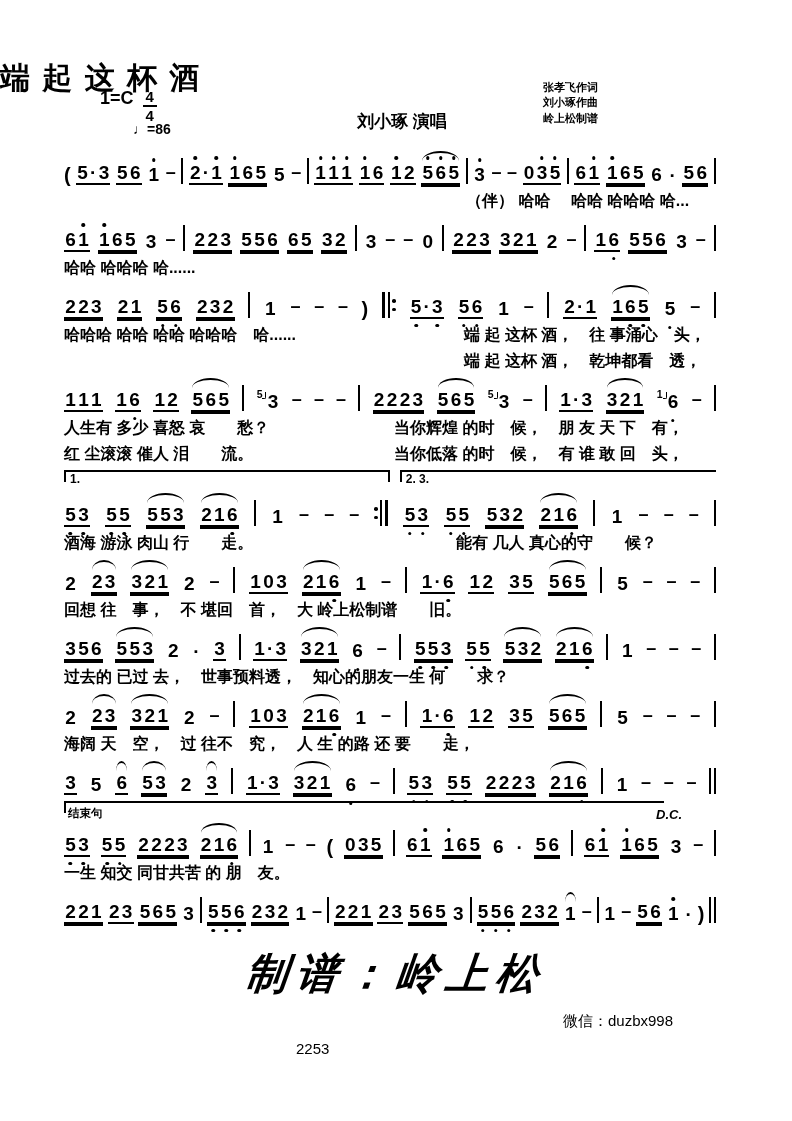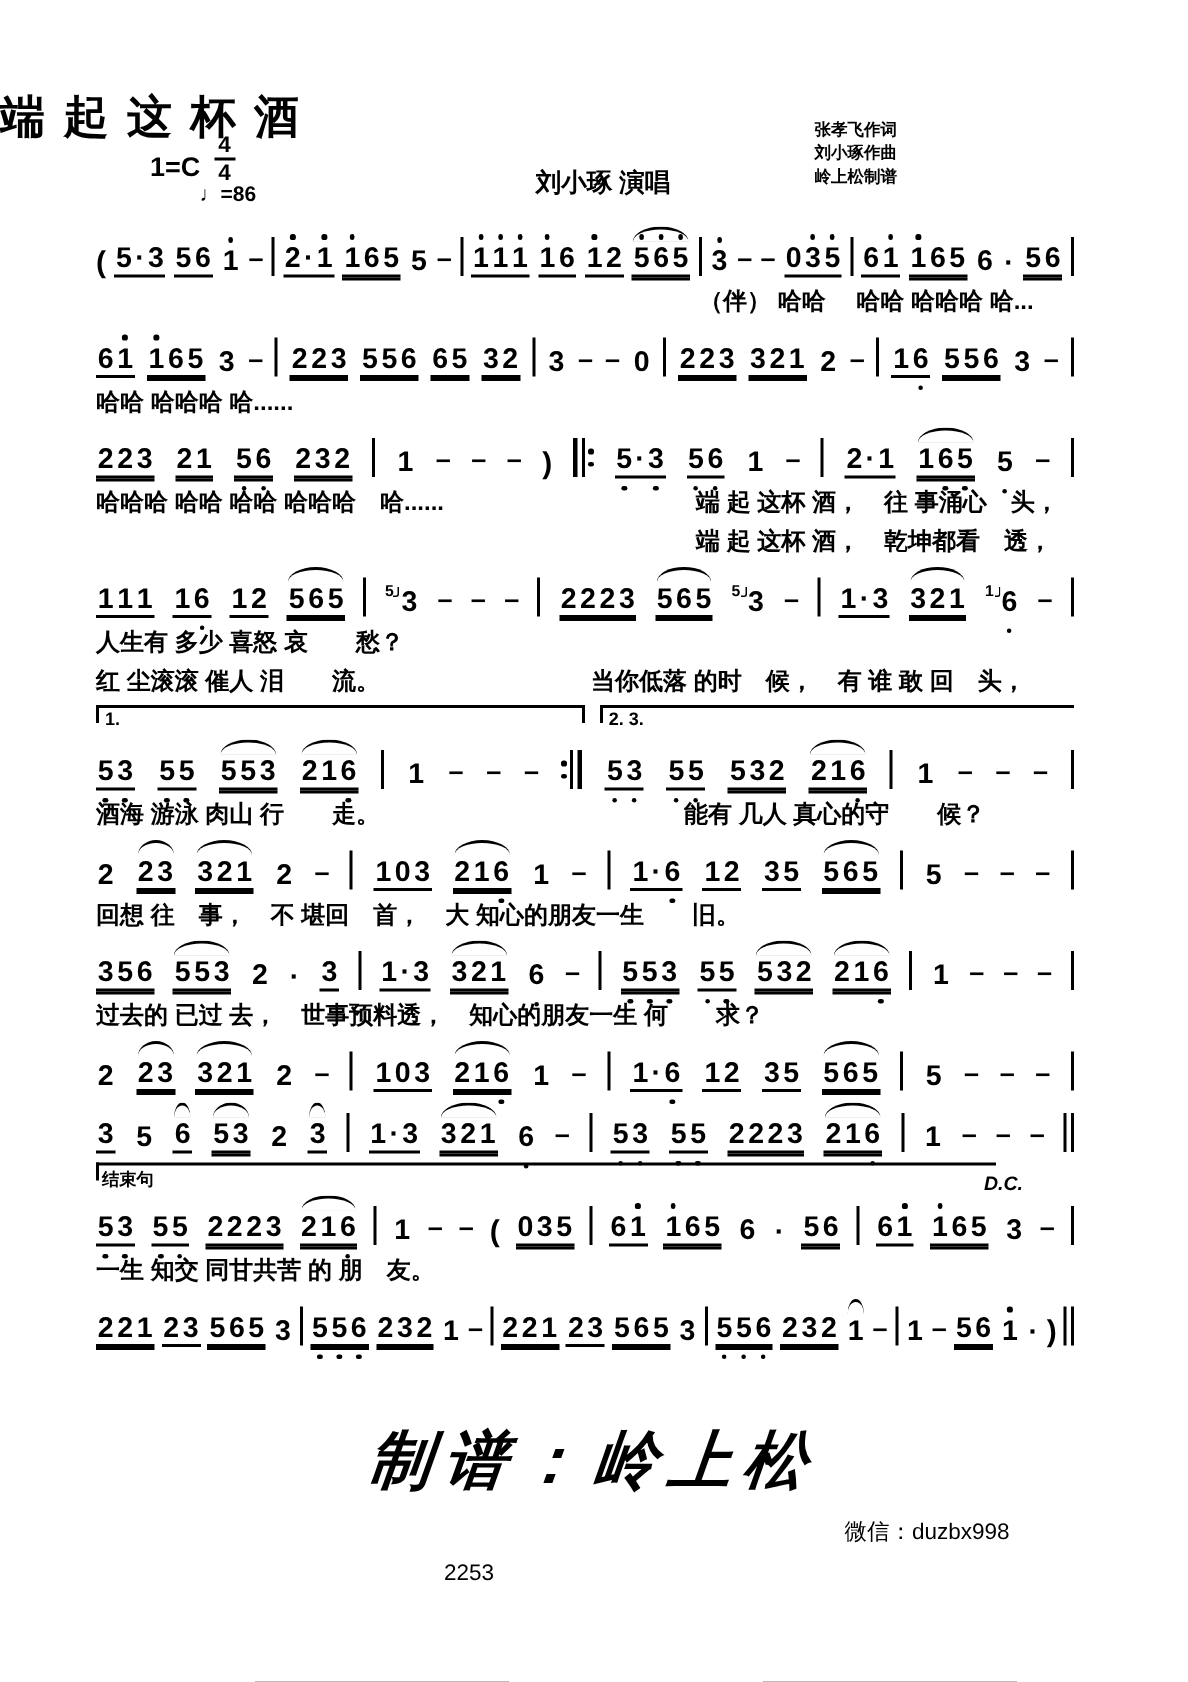--- a/index.html
+++ b/index.html
@@ -1,19 +1,19 @@
 <!DOCTYPE html>
 <html><head>
 <meta charset="utf-8">
 <style>
   html,body{margin:0;padding:0;background:#888;}
   .sheet{position:relative;width:792px;height:1121px;background:#fff;margin:0 auto;
          font-family:"Liberation Sans","DejaVu Sans",sans-serif;color:#000;overflow:hidden;}
   
-  .key-line{position:absolute;left:100px;top:88px;font-size:18px;font-weight:bold;display:flex;align-items:flex-end;}
+  .key-line{position:absolute;left:100px;top:88px;font-size:18px;font-weight:bold;display:flex;align-items:flex-start;}
   .meter{display:inline-flex;flex-direction:column;align-items:center;line-height:1;font-size:15px;font-weight:bold;margin-left:9px;transform:translateY(1px);}
   .meter .mn{border-bottom:2px solid #000;padding:0 3px 1px;}
   .meter .md{padding-top:1px;}
   .tempo{position:absolute;left:133px;top:121px;font-size:14px;font-weight:bold;}
   .title{position:absolute;left:0;right:0;top:58px;margin:0;font-size:30px;font-weight:bold;letter-spacing:2px;}
   .performer{position:absolute;left:12px;right:0;top:110px;text-align:center;font-size:17px;font-weight:bold;}
   .credits{position:absolute;left:543px;top:80px;font-size:11px;font-weight:bold;line-height:1.4;}
   
   .score{position:absolute;left:64px;top:144px;width:652px;}
   .sys{position:relative;margin-bottom:6px;}
@@ -403,20 +403,21 @@
             <span class="gr">1</span>
             <span class="d">6<span class="ld"></span></span>
           </span>
           <span class="dash">–</span>
           <span class="bl">
             <span class="b"></span>
           </span>
         </div>
         <div class="lyr">
           <span class="seg" style="left: 0px;">人生有 多少 喜怒 哀　　愁？</span>
+          <span class="seg" style="left: 330px;">当你辉煌 的时　候，　朋 友 天 下　有，</span>
         </div>
         <div class="lyr">
           <span class="seg" style="left: 0px;">红 尘滚滚 催人 泪　　流。</span>
           <span class="seg" style="left: 330px;">当你低落 的时　候，　有 谁 敢 回　头，</span>
         </div>
       </div>
       <div class="sys">
         <div class="volta-row">
           <div class="volta-l"><span>1.</span></div>
           <div class="volta-r"><span>2. 3.</span></div>
@@ -556,21 +557,21 @@
             <span class="d">5</span>
           </span>
           <span class="dash">–</span>
           <span class="dash">–</span>
           <span class="dash">–</span>
           <span class="bl">
             <span class="b"></span>
           </span>
         </div>
         <div class="lyr">
-          <span class="seg" style="left: 0px;">回想 往　事，　不 堪回　首，　大 知心的朋友一生　　旧。</span>
+          <span class="seg" style="left: 0px;">回想 往　事，　不 堪回　首，　大 岭上松制谱　　旧。</span>
         </div>
       </div>
       <div class="sys">
         <div class="notation">
           <span class="ng u2">
             <span class="d">3</span>
             <span class="d">5</span>
             <span class="d">6</span>
           </span>
           <span class="ng slur u2">
@@ -702,20 +703,23 @@
           </span>
           <span class="ng">
             <span class="d">5</span>
           </span>
           <span class="dash">–</span>
           <span class="dash">–</span>
           <span class="dash">–</span>
           <span class="bl">
             <span class="b"></span>
           </span>
+        </div>
+        <div class="lyr">
+          <span class="seg" style="left: 0px;">海阔 天　空，　过 往不　究，　人 生 的路 还 要　　走，</span>
         </div>
       </div>
       <div class="sys">
         <div class="notation">
           <span class="ng u1">
             <span class="d">3</span>
           </span>
           <span class="ng">
             <span class="d">5</span>
           </span>

